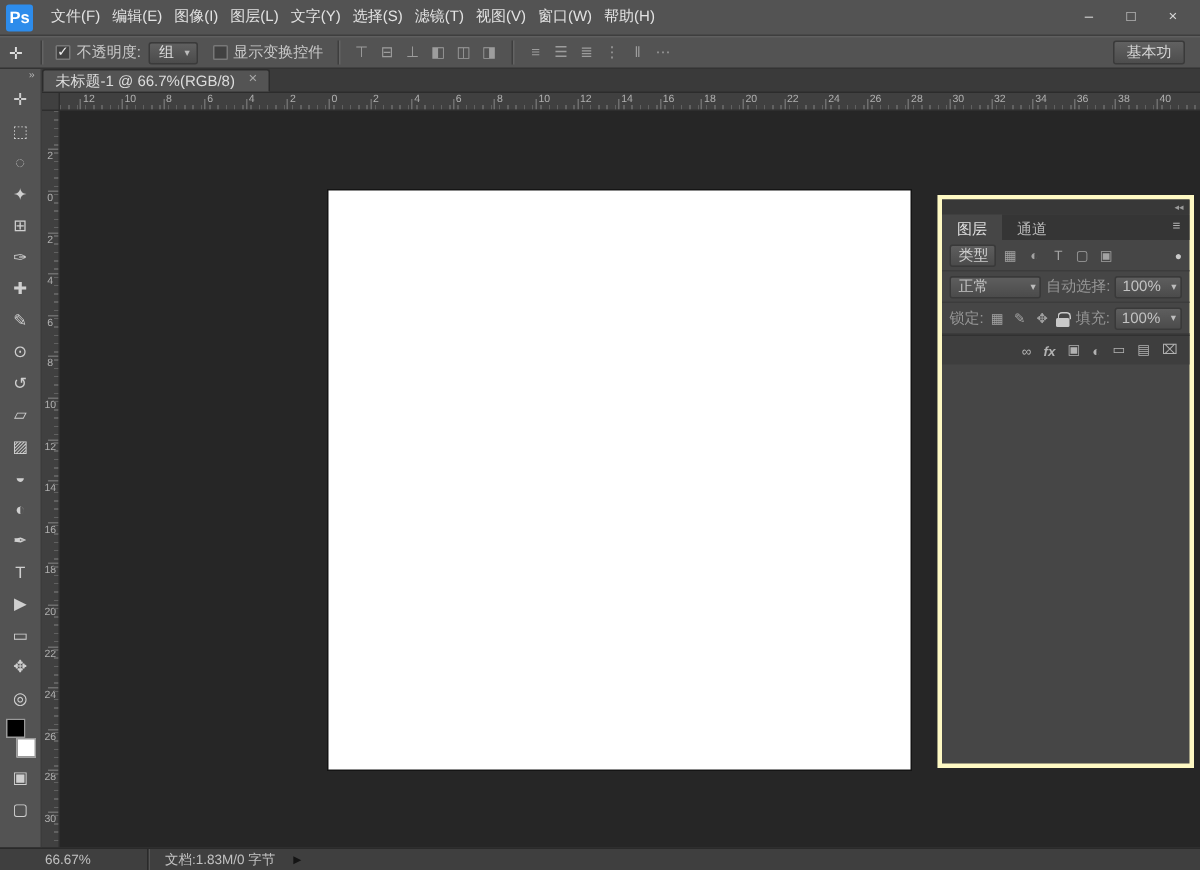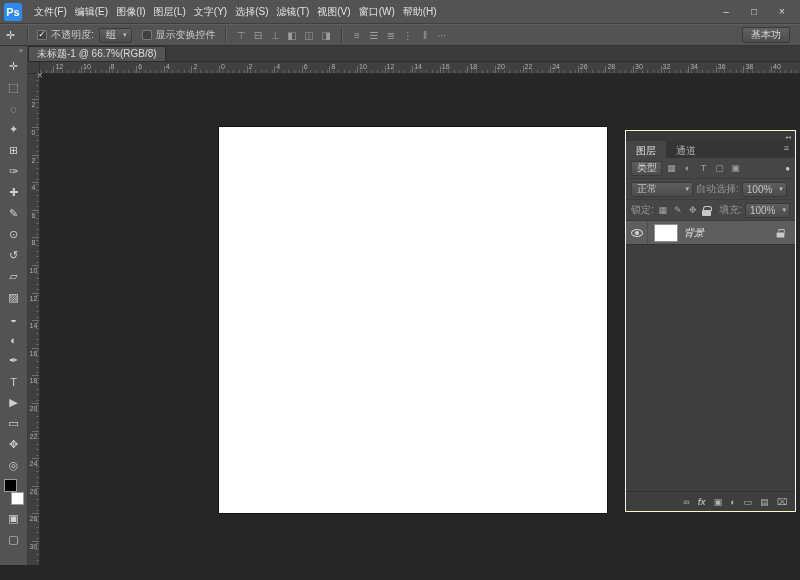--- a/index.html
+++ b/index.html
@@ -42,21 +42,21 @@
   .ob-icon { width: 15px; text-align: center; font-size: 10px; color: #9d9d9d; margin: 0 1px; }
   .workspace-btn { margin-left: auto; margin-right: 10px; height: 16px; padding: 0 8px;
     background: linear-gradient(#616161,#4d4d4d); border: 1px solid #3a3a3a; border-radius: 2px;
     color: #d6d6d6; font-size: 10px; font-family: inherit; white-space: nowrap; }
 
   
   .tabbar { position: absolute; left: 28px; top: 46px; width: 772px; height: 16px;
     background: #3a3a3a; border-bottom: 1px solid #2c2c2c; display: flex; z-index: 4; }
   .doc-tab { background: #545454; border: 1px solid #2c2c2c; border-bottom: none;
     border-radius: 2px 2px 0 0; display: flex; padding: 0 8px;
-    font-size: 10px; color: #dcdcdc; gap: 9px; white-space: nowrap; flex-direction: column; }
+    font-size: 10px; color: #dcdcdc; gap: 9px; white-space: nowrap; }
   .tab-close { color: #a8a8a8; font-size: 10px; }
 
   
   .toolbar { position: absolute; left: 0; top: 46px; width: 28px; height: 519px;
     background: #535353; border-right: 1px solid #3c3c3c; display: flex;
     flex-direction: column; align-items: center; z-index: 4; }
   .tb-collapse { height: 10px; font-size: 7px; color: #b5b5b5; align-self: flex-end;
     padding-right: 4px; line-height: 10px; }
   .tool { width: 24px; height: 21px; display: flex; align-items: center;
     justify-content: center; font-size: 11px; color: #cfcfcf; }
@@ -84,21 +84,21 @@
     font-size: 7px; color: #b0b0b0; line-height: 8px; }
 
   
   .viewport { position: absolute; left: 40px; top: 74px; width: 760px; height: 491px;
     background: #262626; z-index: 1; }
   .canvas { position: absolute; left: 179px; top: 53px; width: 388px; height: 386px;
     background: #fff; box-shadow: 0 0 0 1px rgba(0,0,0,.45); }
 
   
   .panel-dock { position: absolute; left: 625px; top: 130px; width: 171px; height: 382px;
-    background: #464646; border: 1px solid #fef9c3; z-index: 6;
+    background: #464646; border: 3px solid #fef9c3; z-index: 6;
     display: flex; flex-direction: column; font-size: 10px; color: #c6c6c6; }
   .dock-header { height: 10px; background: #383838; display: flex; justify-content: flex-end;
     align-items: center; padding: 0 4px; color: #9a9a9a; font-size: 6px; flex: none; }
   .panel-tabs { height: 17px; background: #353535; display: flex; align-items: stretch; flex: none; }
   .panel-tab { padding: 3px 10px 0; font-size: 10px; color: #b5b5b5; }
   .panel-tab.active { background: #464646; color: #e0e0e0; }
   .panel-menu { margin-left: auto; padding: 2px 6px 0; color: #b0b0b0; font-size: 9px; }
   .p-row { display: flex; align-items: center; padding: 0 5px; gap: 3px; height: 21px;
     border-bottom: 1px solid #3c3c3c; flex: none; }
   .kind-dd { display: inline-flex; align-items: center; height: 15px;
@@ -380,36 +380,32 @@
       <span class="lk-icon">▦</span>
       <span class="lk-icon">✎</span>
       <span class="lk-icon">✥</span>
       <span class="lock-icon"></span>
       <span class="dim" style="margin-left:auto">填充:</span>
       <span class="val-box">
         <span>100%</span>
         <span class="dd-arrow">▾</span>
       </span>
     </div>
-    <div class="layer-list">
-      <div class="layer-row">
-        <span class="eye-col">
-          <span class="eye"></span>
-        </span>
-        <span class="layer-thumb"></span>
-        <span class="layer-name">背景</span>
-        <span class="lock-icon layer-lock"></span>
-      </div>
-    </div>
     <div class="panel-bottom">
       <span class="pb-icon">∞</span>
       <span class="pb-icon pb-fx">fx</span>
       <span class="pb-icon">▣</span>
       <span class="pb-icon">◐</span>
       <span class="pb-icon">▭</span>
       <span class="pb-icon">▤</span>
       <span class="pb-icon">⌧</span>
     </div>
   </div>
 
+  <div class="statusbar">
+    <span class="sb-zoom">66.67%</span>
+    <span class="sb-divider"></span>
+    <span>文档:1.83M/0 字节</span>
+    <span class="sb-flyout">▶</span>
+  </div>
 
 
 </div>
 
 </body></html>

